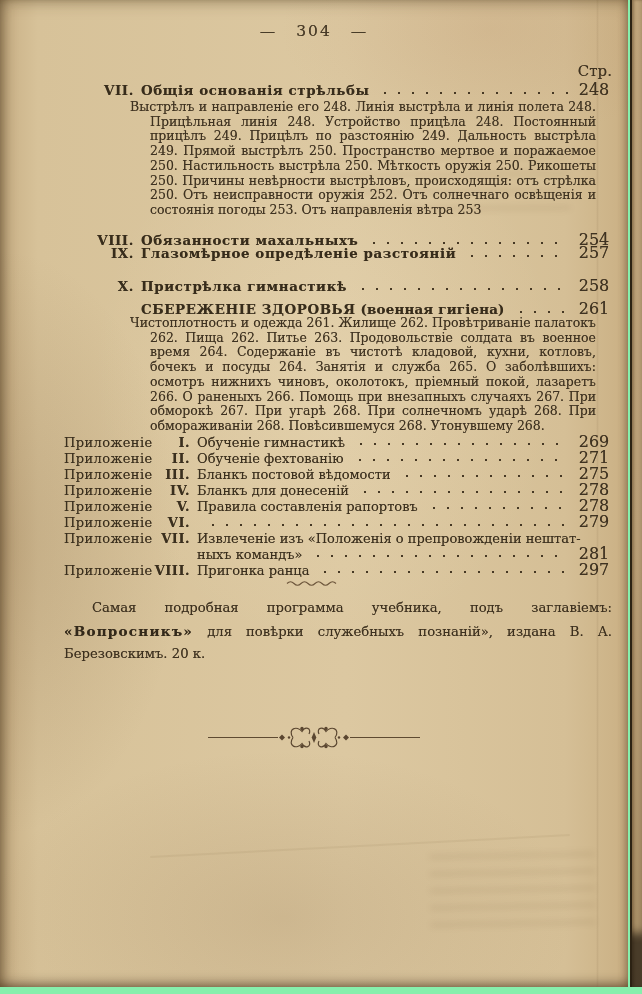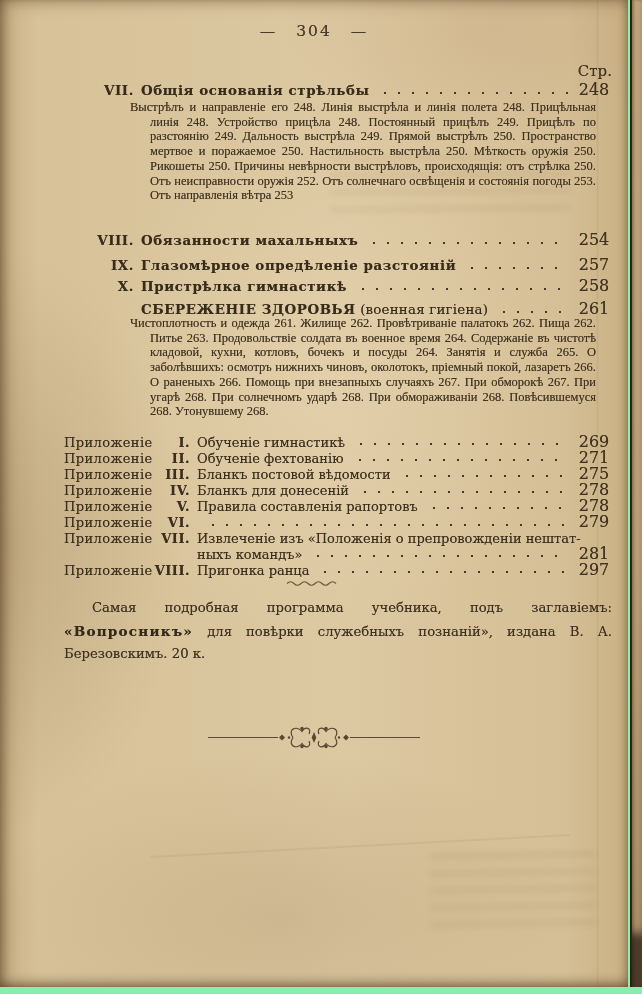--- a/index.html
+++ b/index.html
@@ -32,28 +32,28 @@
   .txt{text-shadow:0 0 .5px rgba(62,46,24,.55);}
   .pagehead{position:absolute;left:0;top:22px;width:628px;text-align:center;
         font-size:15.5px;letter-spacing:2px;word-spacing:12px;color:#473a27;}
   .str-label{position:absolute;left:64px;top:62px;width:548px;text-align:right;font-size:15px;}
 
   .content{position:absolute;left:64px;width:548px;}
   .toc-row{display:flex;align-items:baseline;font-weight:bold;font-size:13.4px;
         letter-spacing:.6px;color:#372c1b;line-height:17px;}
   .toc-num{width:70px;text-align:right;padding-right:7px;flex:none;}
   .toc-title{flex:none;white-space:nowrap;text-align:right;}
-  .toc-sub{font-weight:normal;letter-spacing:.2px;}
+  .toc-sub{font-weight:bold;letter-spacing:.2px;}
   .pagecol{width:36px;text-align:center;flex:none;font-weight:normal;font-size:16px;
         letter-spacing:0;color:#3e3221;}
   .leader{flex:1;align-self:stretch;margin:0 8px 0 7px;
         background-image:radial-gradient(circle,#463824 1.15px,rgba(0,0,0,0) 1.4px);
         background-size:14px 4px;background-repeat:repeat-x;background-position:2px calc(100% - 4px);}
   .detail{position:absolute;left:130px;width:446px;font-size:12.5px;line-height:14.7px;
-        text-align:justify;padding-left:20px;text-indent:-20px;color:#3e3221;font-family:Liberation Serif, serif;}
+        text-align:justify;padding-left:20px;text-indent:-20px;color:#3e3221;}
 
   .apx-row{display:flex;align-items:baseline;font-size:13px;line-height:15.1px;color:#3a2f1e;}
   .apx-label{width:80px;flex:none;letter-spacing:.4px;}
   .apx-num{width:46px;flex:none;text-align:right;padding-right:7px;font-weight:bold;letter-spacing:.5px;}
   .apx-title{flex:none;white-space:nowrap;text-align:center;}
   .apx-wrap2{padding-left:133px;}
 
   .wavy-wrap{position:absolute;left:0;top:573px;width:628px;text-align:center;}
   .footnote{position:absolute;left:64px;top:597px;width:548px;font-size:13.2px;
         line-height:22.5px;text-align:justify;text-indent:28px;color:#3c301f;}
@@ -85,21 +85,21 @@
   <div class="detail txt" style="top:100px">Выстрѣлъ и направленіе его 248. Линія выстрѣла и линія полета 248. Прицѣльная линія 248. Устройство прицѣла 248. Постоянный прицѣлъ 249. Прицѣлъ по разстоянію 249. Дальность выстрѣла 249. Прямой выстрѣлъ 250. Пространство мертвое и поражаемое 250. Настильность выстрѣла 250. Мѣткость оружія 250. Рикошеты 250. Причины невѣрности выстрѣловъ, происходящія: отъ стрѣлка 250. Отъ неисправности оружія 252. Отъ солнечнаго освѣщенія и состоянія погоды 253. Отъ направленія вѣтра 253</div>
 
   <div class="content" style="top:231px">
     <div class="toc-row txt">
       <span class="toc-num">VIII.</span>
       <span class="toc-title">Обязанности махальныхъ</span>
       <span class="leader"></span>
       <span class="pagecol">254</span>
     </div>
   </div>
-  <div class="content" style="top:256px">
+  <div class="content" style="top:244px">
     <div class="toc-row txt">
       <span class="toc-num">IX.</span>
       <span class="toc-title">Глазомѣрное опредѣленіе разстояній</span>
       <span class="leader"></span>
       <span class="pagecol">257</span>
     </div>
   </div>
   <div class="content" style="top:277px">
     <div class="toc-row txt">
       <span class="toc-num">X.</span>

